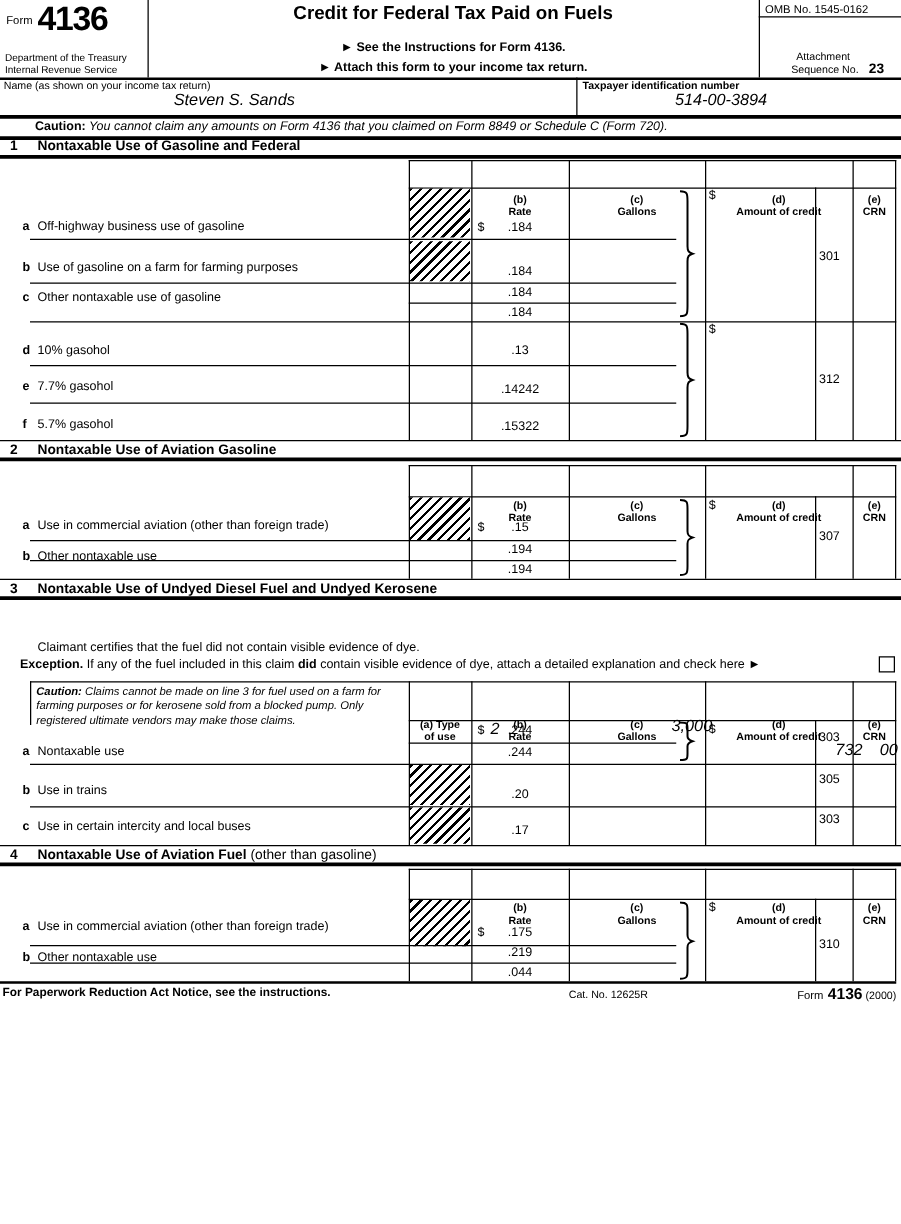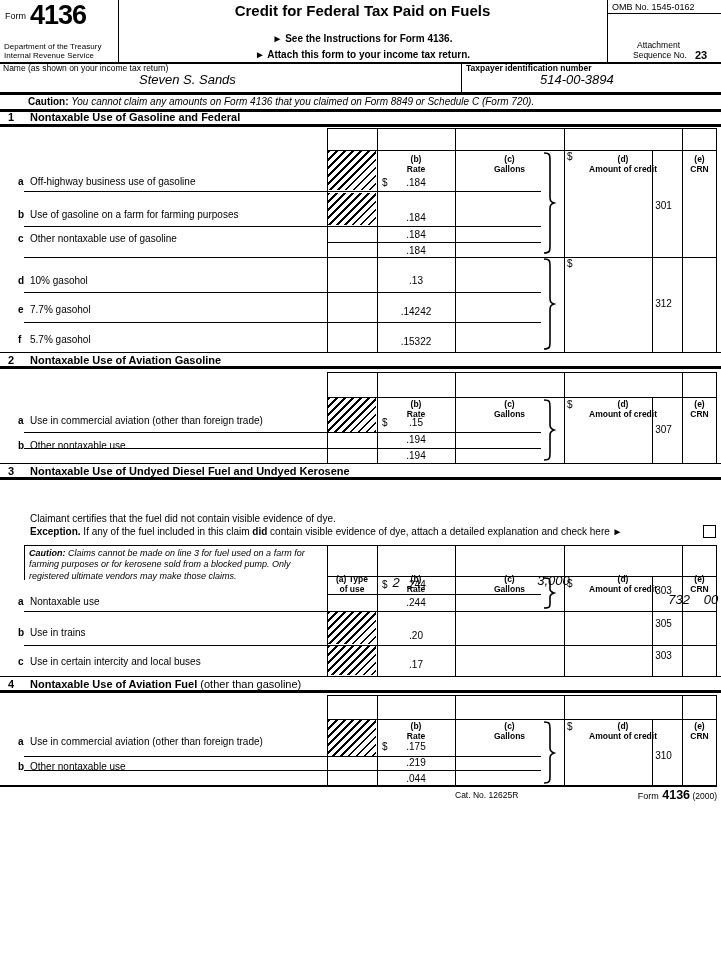--- a/index.html
+++ b/index.html
@@ -196,21 +196,21 @@
   <div class="brace" style="left:541px;top:399px"><svg width="16" height="62">
         <path d="M3,1 C9,1 9,3 9,8 L9,26 C9,29 10,30 13,31 C10,32 9,33 9,36 L9,54 C9,59 9,61 3,61" fill="none" stroke="#000" stroke-width="1.6"></path>
       </svg></div>
 
   <div class="hl" style="left:0;top:463px;width:721px"></div>
   <div class="t b s11" style="left:8px;top:465px">3</div>
   <div class="t b s11" style="left:30px;top:465px">Nontaxable Use of Undyed Diesel Fuel and Undyed Kerosene</div>
   <div class="hl" style="left:0;top:477px;width:721px;height:3px"></div>
 
   <div class="t" style="left:30px;top:513px">Claimant certifies that the fuel did not contain visible evidence of dye.</div>
-  <div class="t" style="left:30px;top:526px"><span class="b">Exception.</span><span> If any of the fuel included in this claim </span><span class="b">did</span><span> contain visible evidence of dye, attach a detailed explanation and check here ►</span></div>
+  <div class="t" style="left:16px;top:526px"><span class="b">Exception.</span><span> If any of the fuel included in this claim </span><span class="b">did</span><span> contain visible evidence of dye, attach a detailed explanation and check here ►</span></div>
   <div class="cb" style="left:703px;top:525px"></div>
 
   <div class="hl" style="left:24px;top:545px;width:693px"></div>
   <div class="vl" style="left:24px;top:545px;height:35px"></div>
   <div class="vl" style="left:327px;top:545px;height:131px"></div>
   <div class="vl" style="left:377px;top:545px;height:131px"></div>
   <div class="vl" style="left:455px;top:545px;height:131px"></div>
   <div class="vl" style="left:564px;top:545px;height:131px"></div>
   <div class="vl" style="left:652px;top:576px;height:100px"></div>
   <div class="vl" style="left:682px;top:545px;height:131px"></div>
@@ -321,16 +321,17 @@
   <div class="rate" style="top:757px">.219</div>
   <div class="hl" style="left:24px;top:770px;width:517px"></div>
   <div class="rate" style="top:773px">.044</div>
 
   <div class="brace" style="left:541px;top:721px"><svg width="16" height="63">
         <path d="M3,1 C9,1 9,3 9,8 L9,27 C9,30 10,31 13,32 C10,33 9,34 9,37 L9,55 C9,60 9,62 3,62" fill="none" stroke="#000" stroke-width="1.6"></path>
       </svg></div>
 
   <div class="hl" style="left:0;top:785px;width:717px;height:2px"></div>
 
+  <div class="t b" style="left:2px;top:790px;font-size:9.5px">For Paperwork Reduction Act Notice, see the instructions.</div>
   <div class="t" style="left:455px;top:791px;font-size:8.5px">Cat. No. 12625R</div>
   <div class="t" style="right:4px;top:788px"><span style="font-size:9px">Form</span><span class="b" style="font-size:12.5px"> <span>4136</span></span><span style="font-size:8.5px"> <span>(2000)</span></span></div>
 
 </div>
 
 </body></html>

